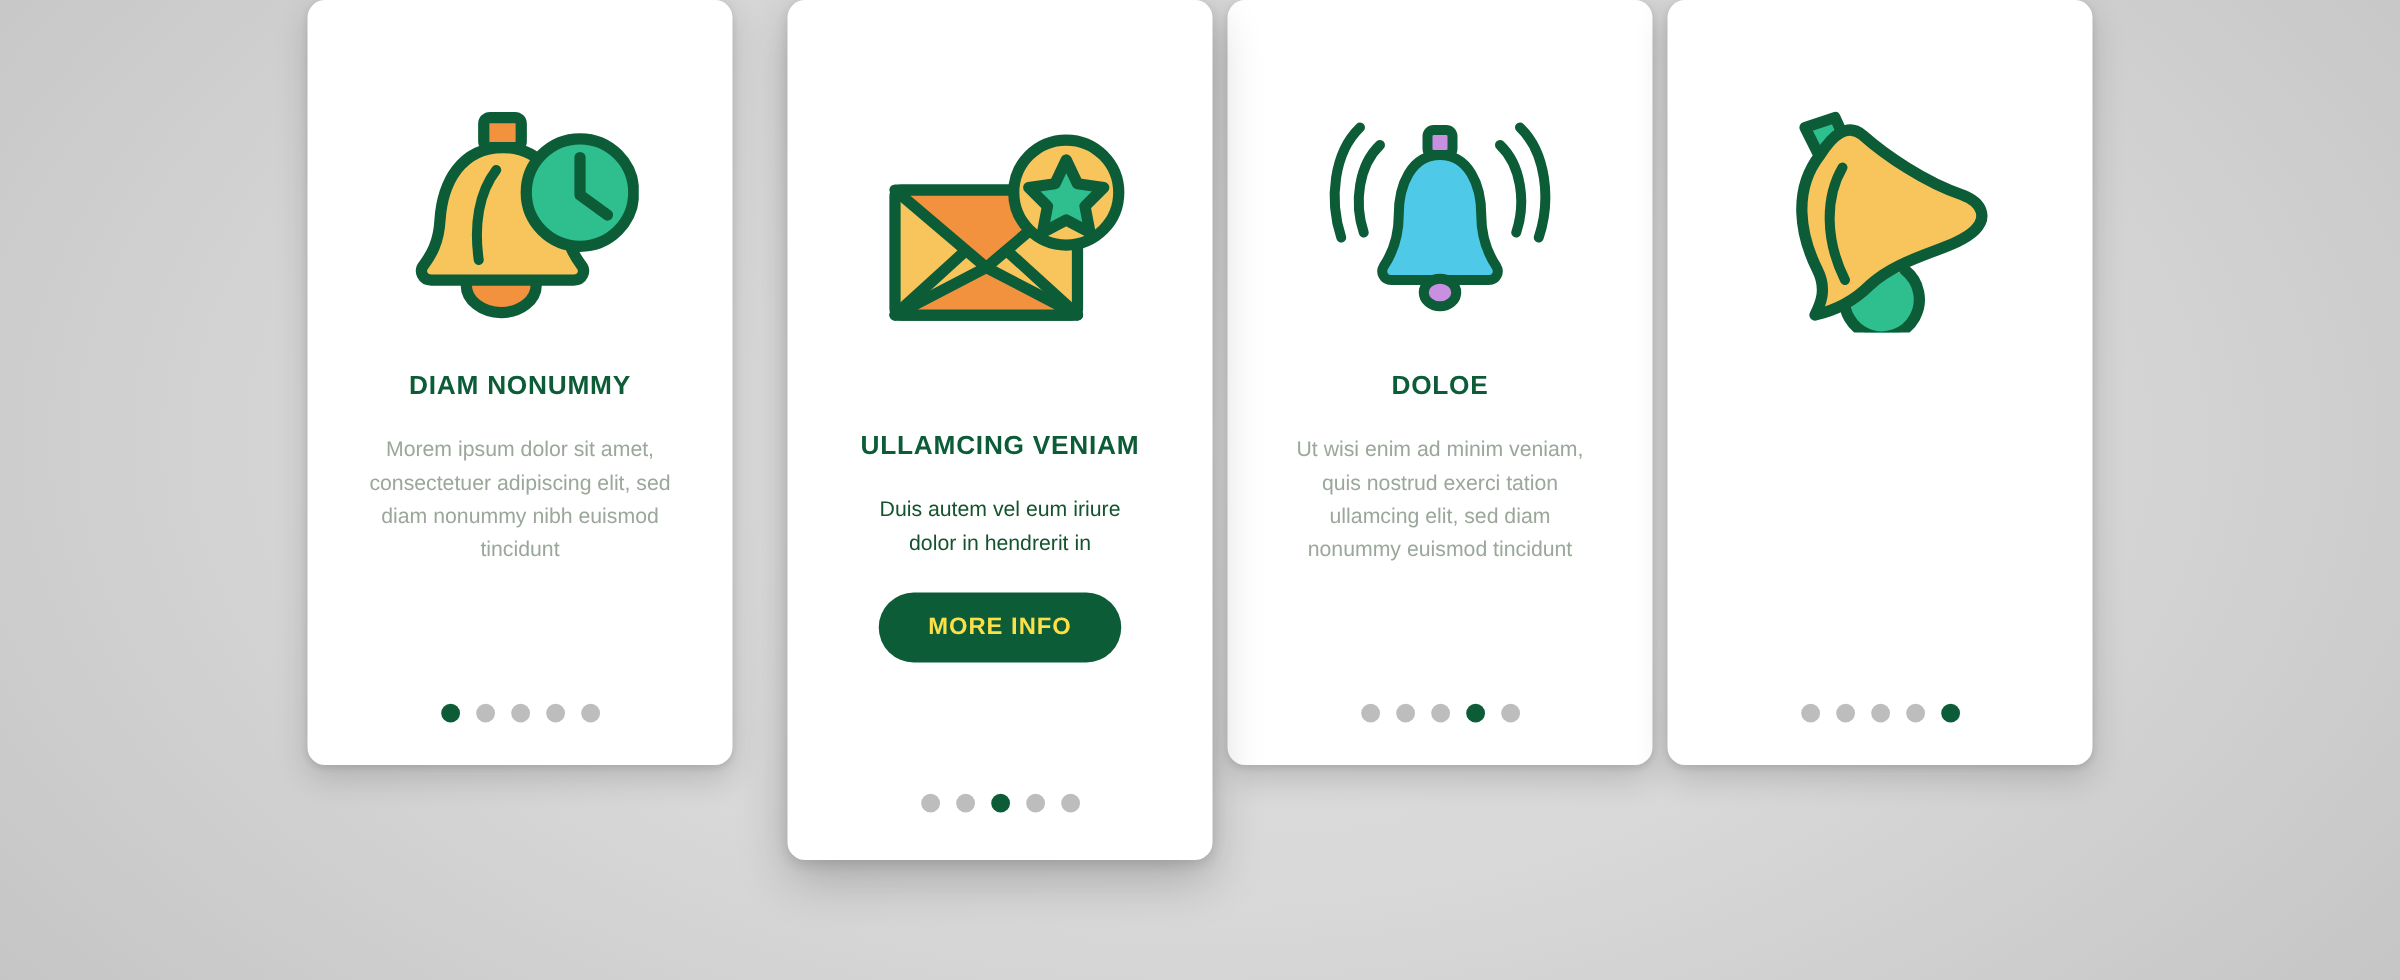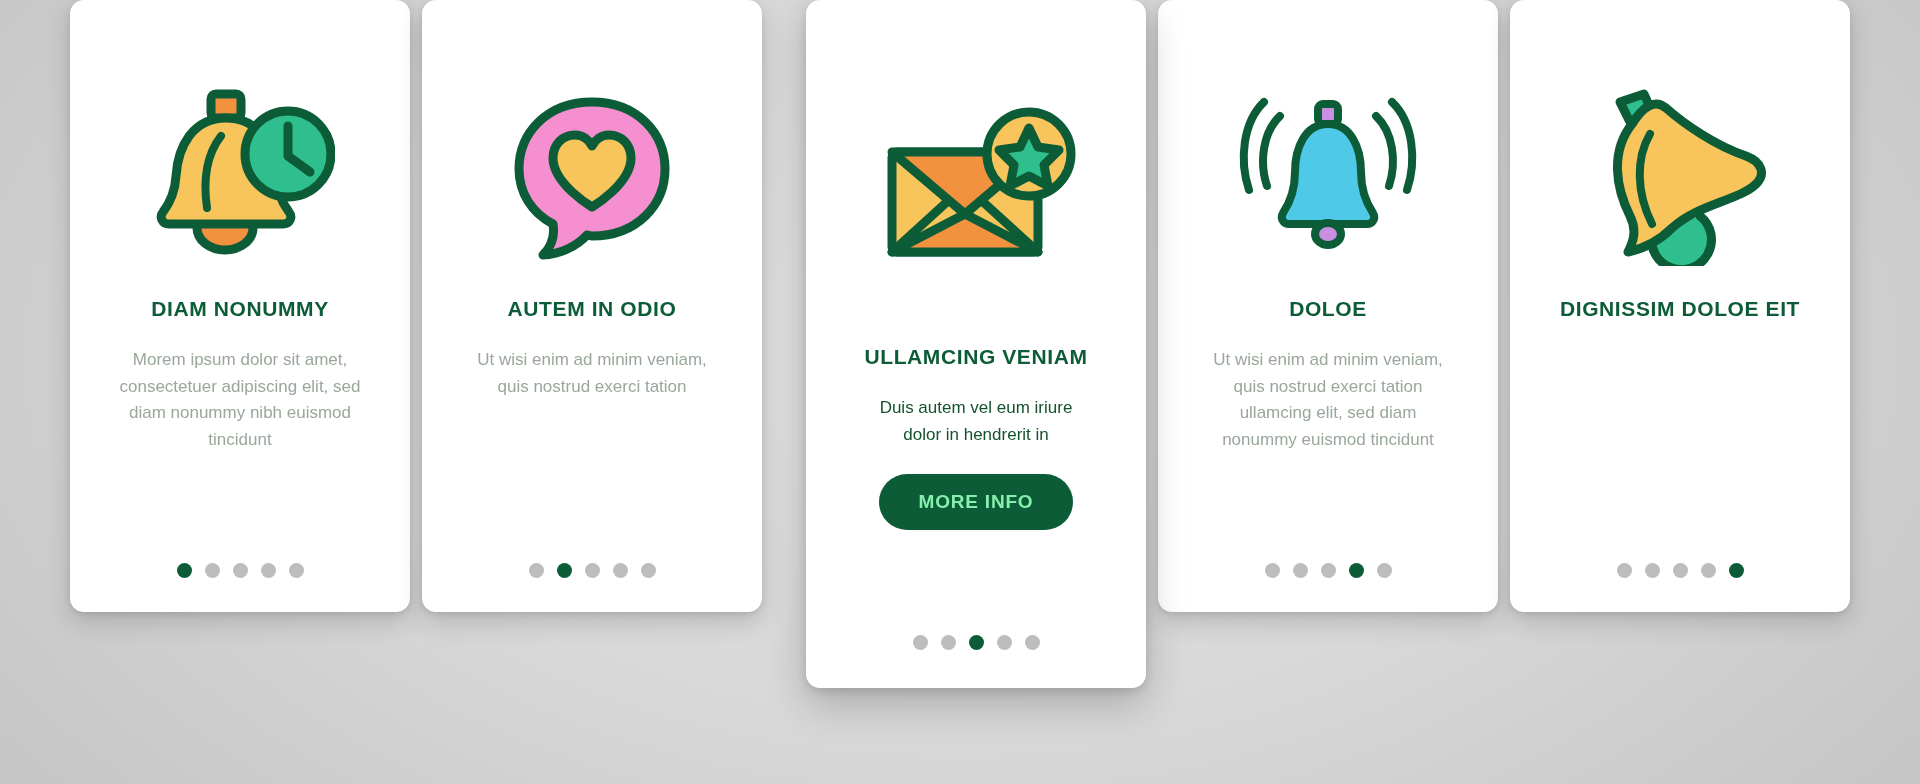--- a/index.html
+++ b/index.html
@@ -72,21 +72,21 @@
     line-height:1.56;
     text-align:center;
     margin:0;
     max-width:250px;
   }
   .card.featured .card-body{max-width:230px;color:#14532d;}
   .spacer{flex:1 1 auto;}
   .more-btn{
     margin-top:26px;
     background:#0d5c38;
-    color:#86efac;
+    color:#fde047;
     border:none;
     border-radius:30px;
     font-family:"Liberation Sans", sans-serif;
     font-weight:bold;
     font-size:19px;
     letter-spacing:0.8px;
     padding:17px 40px;
     cursor:pointer;
   }
   .dots{
@@ -128,40 +128,20 @@
       <div class="spacer"></div>
       <div class="dots">
         <span class="dot active"></span>
         <span class="dot"></span>
         <span class="dot"></span>
         <span class="dot"></span>
         <span class="dot"></span>
       </div>
     </div>
 
-    <div class="card side">
-      <div class="icon-wrap">
-        <svg width="190" height="190" viewBox="0 0 190 190">
-          <g fill="none" stroke="#0d5c38" stroke-width="9" stroke-linejoin="round" stroke-linecap="round">
-            <path d="M95 26 C50 26 22 57 22 93 C22 117 35 137 56 148 C58 160 54 171 46 179 C64 178 80 170 90 159 C92 159 93 160 95 160 C140 160 168 129 168 93 C168 57 140 26 95 26 Z" fill="#f58fd0"></path>
-            <path d="M95 131 C95 131 56 108 56 82 C56 68 66 59 78 59 C86 59 92 64 95 70 C98 64 104 59 112 59 C124 59 134 68 134 82 C134 108 95 131 95 131 Z" fill="#f7c55c"></path>
-          </g>
-        </svg>
-      </div>
-      <h2 class="card-title">AUTEM IN ODIO</h2>
-      <p class="card-body">Ut wisi enim ad minim veniam, quis nostrud exerci tation</p>
-      <div class="spacer"></div>
-      <div class="dots">
-        <span class="dot"></span>
-        <span class="dot active"></span>
-        <span class="dot"></span>
-        <span class="dot"></span>
-        <span class="dot"></span>
-      </div>
-    </div>
 
     <div class="card featured">
       <div class="icon-wrap">
         <svg width="200" height="190" viewBox="0 0 200 190">
           <g fill="none" stroke="#0d5c38" stroke-width="9" stroke-linejoin="round" stroke-linecap="round">
             <rect x="16" y="48" width="146" height="100" rx="5" fill="#f7c55c"></rect>
             <path d="M16 48 L89 110 L162 48 Z" fill="#f2923f"></path>
             <path d="M16 148 L72 97 M162 148 L106 97"></path>
             <path d="M16 148 L89 110 L162 148 Z" fill="#f2923f"></path>
             <circle cx="153" cy="50" r="42" fill="#f7c55c"></circle>
@@ -212,21 +192,20 @@
       <div class="icon-wrap">
         <svg width="200" height="190" viewBox="0 0 200 190">
           <g fill="none" stroke="#0d5c38" stroke-width="9" stroke-linejoin="round" stroke-linecap="round">
             <path d="M40 26 L64 18 L74 40 L52 50 Z" fill="#2fbf8f"></path>
             <path d="M120 140 a30 30 0 1 1 -48 18" fill="#2fbf8f"></path>
             <path d="M52 48 C30 76 36 112 50 140 C58 156 52 168 48 176 C66 172 80 164 92 152 C118 128 160 124 176 108 C186 98 182 86 166 80 C136 70 104 48 86 32 C74 22 62 32 52 48 Z" fill="#f7c55c"></path>
             <path d="M72 148 C56 116 56 82 70 58" stroke-width="8"></path>
           </g>
         </svg>
       </div>
-      <h2 class="card-title">DIGNISSIM DOLOE EIT</h2>
       <div class="spacer"></div>
       <div class="dots">
         <span class="dot"></span>
         <span class="dot"></span>
         <span class="dot"></span>
         <span class="dot"></span>
         <span class="dot active"></span>
       </div>
     </div>
 

